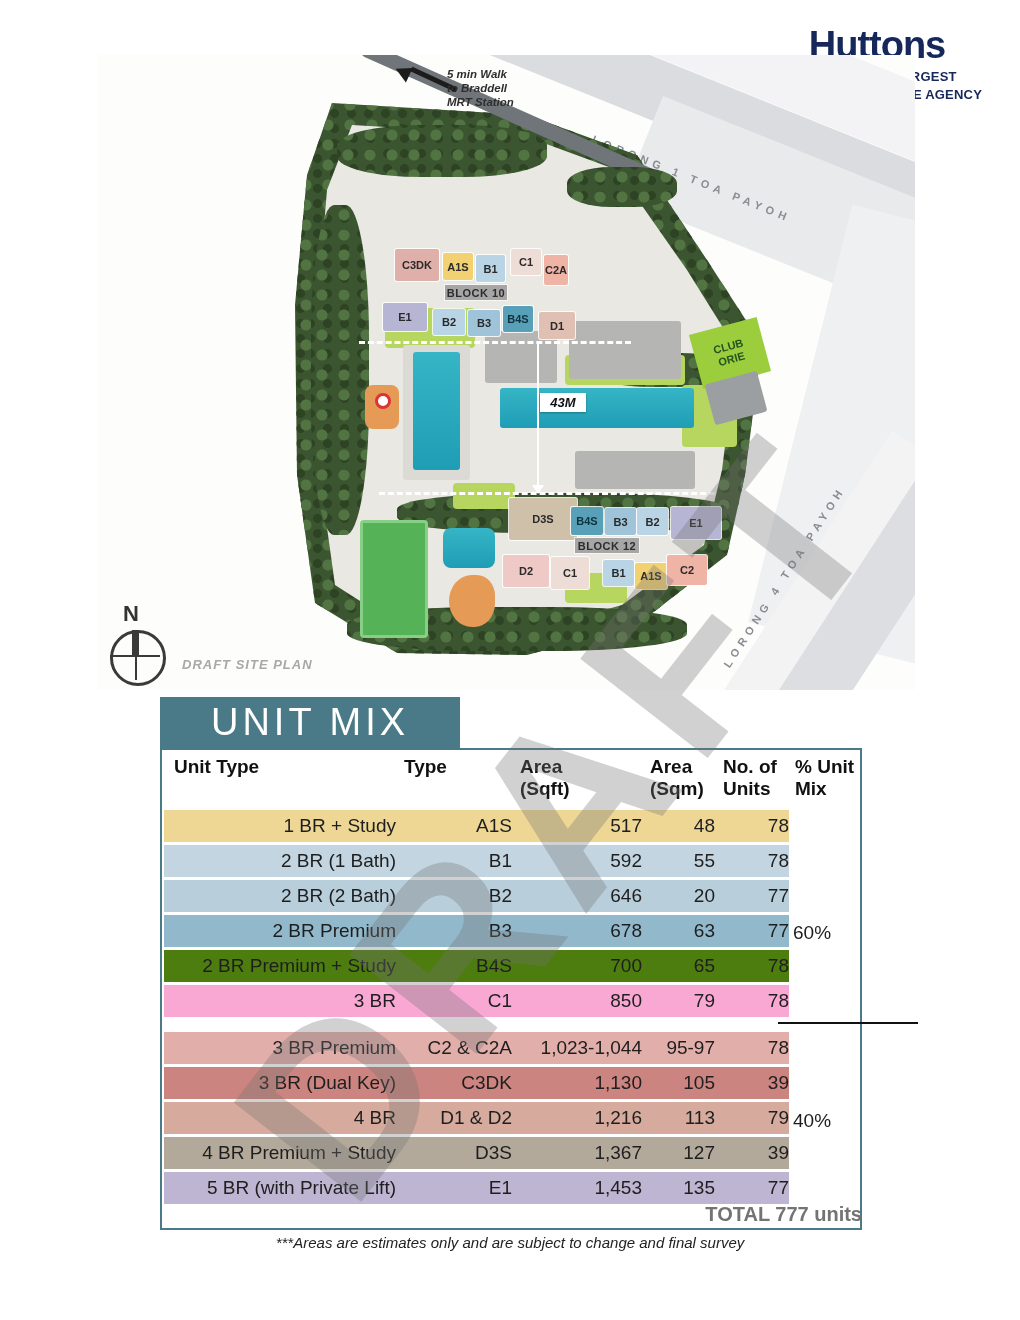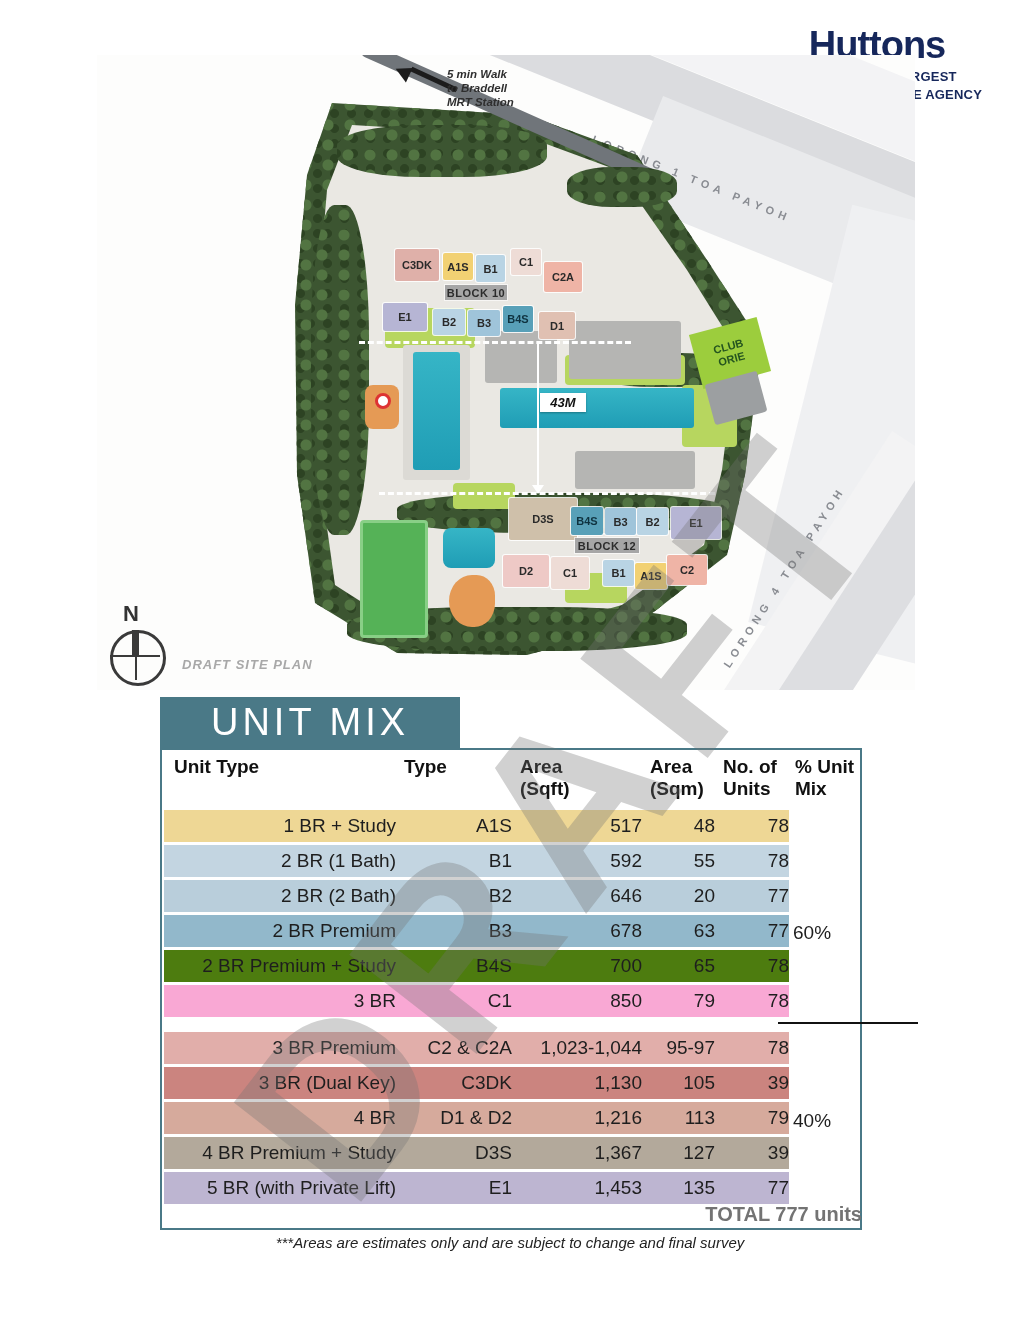--- a/index.html
+++ b/index.html
@@ -146,21 +146,21 @@
 
     <div class="dash" style="left:262px;top:286px;width:272px;"></div>
     <div class="dash" style="left:282px;top:437px;width:336px;"></div>
     <div class="vline"></div>
     <div class="varrow"></div>
 
     <div class="chip c-dpink" style="left:298px;top:194px;width:44px;height:32px;">C3DK</div>
     <div class="chip c-yellow" style="left:346px;top:198px;width:30px;height:27px;">A1S</div>
     <div class="chip c-blue1" style="left:379px;top:200px;width:29px;height:27px;">B1</div>
     <div class="chip c-pale" style="left:414px;top:194px;width:30px;height:26px;">C1</div>
-    <div class="chip c-salmon" style="left:447px;top:207px;width:38px;height:30px;">C2A</div>
+    <div class="chip c-salmon" style="left:447px;top:200px;width:24px;height:30px;">C2A</div>
     <div class="blocklabel" style="left:348px;top:230px;width:62px;height:15px;">BLOCK 10</div>
     <div class="chip c-lav" style="left:286px;top:248px;width:44px;height:28px;">E1</div>
     <div class="chip c-blue1" style="left:336px;top:254px;width:32px;height:26px;">B2</div>
     <div class="chip c-blue2" style="left:371px;top:255px;width:32px;height:26px;">B3</div>
     <div class="chip c-teal" style="left:406px;top:251px;width:30px;height:26px;">B4S</div>
     <div class="chip c-tanpink" style="left:442px;top:257px;width:36px;height:27px;">D1</div>
 
     <div class="chip c-tan" style="left:412px;top:443px;width:68px;height:42px;">D3S</div>
     <div class="chip c-teal" style="left:474px;top:452px;width:32px;height:28px;">B4S</div>
     <div class="chip c-blue2" style="left:508px;top:453px;width:31px;height:27px;">B3</div>

